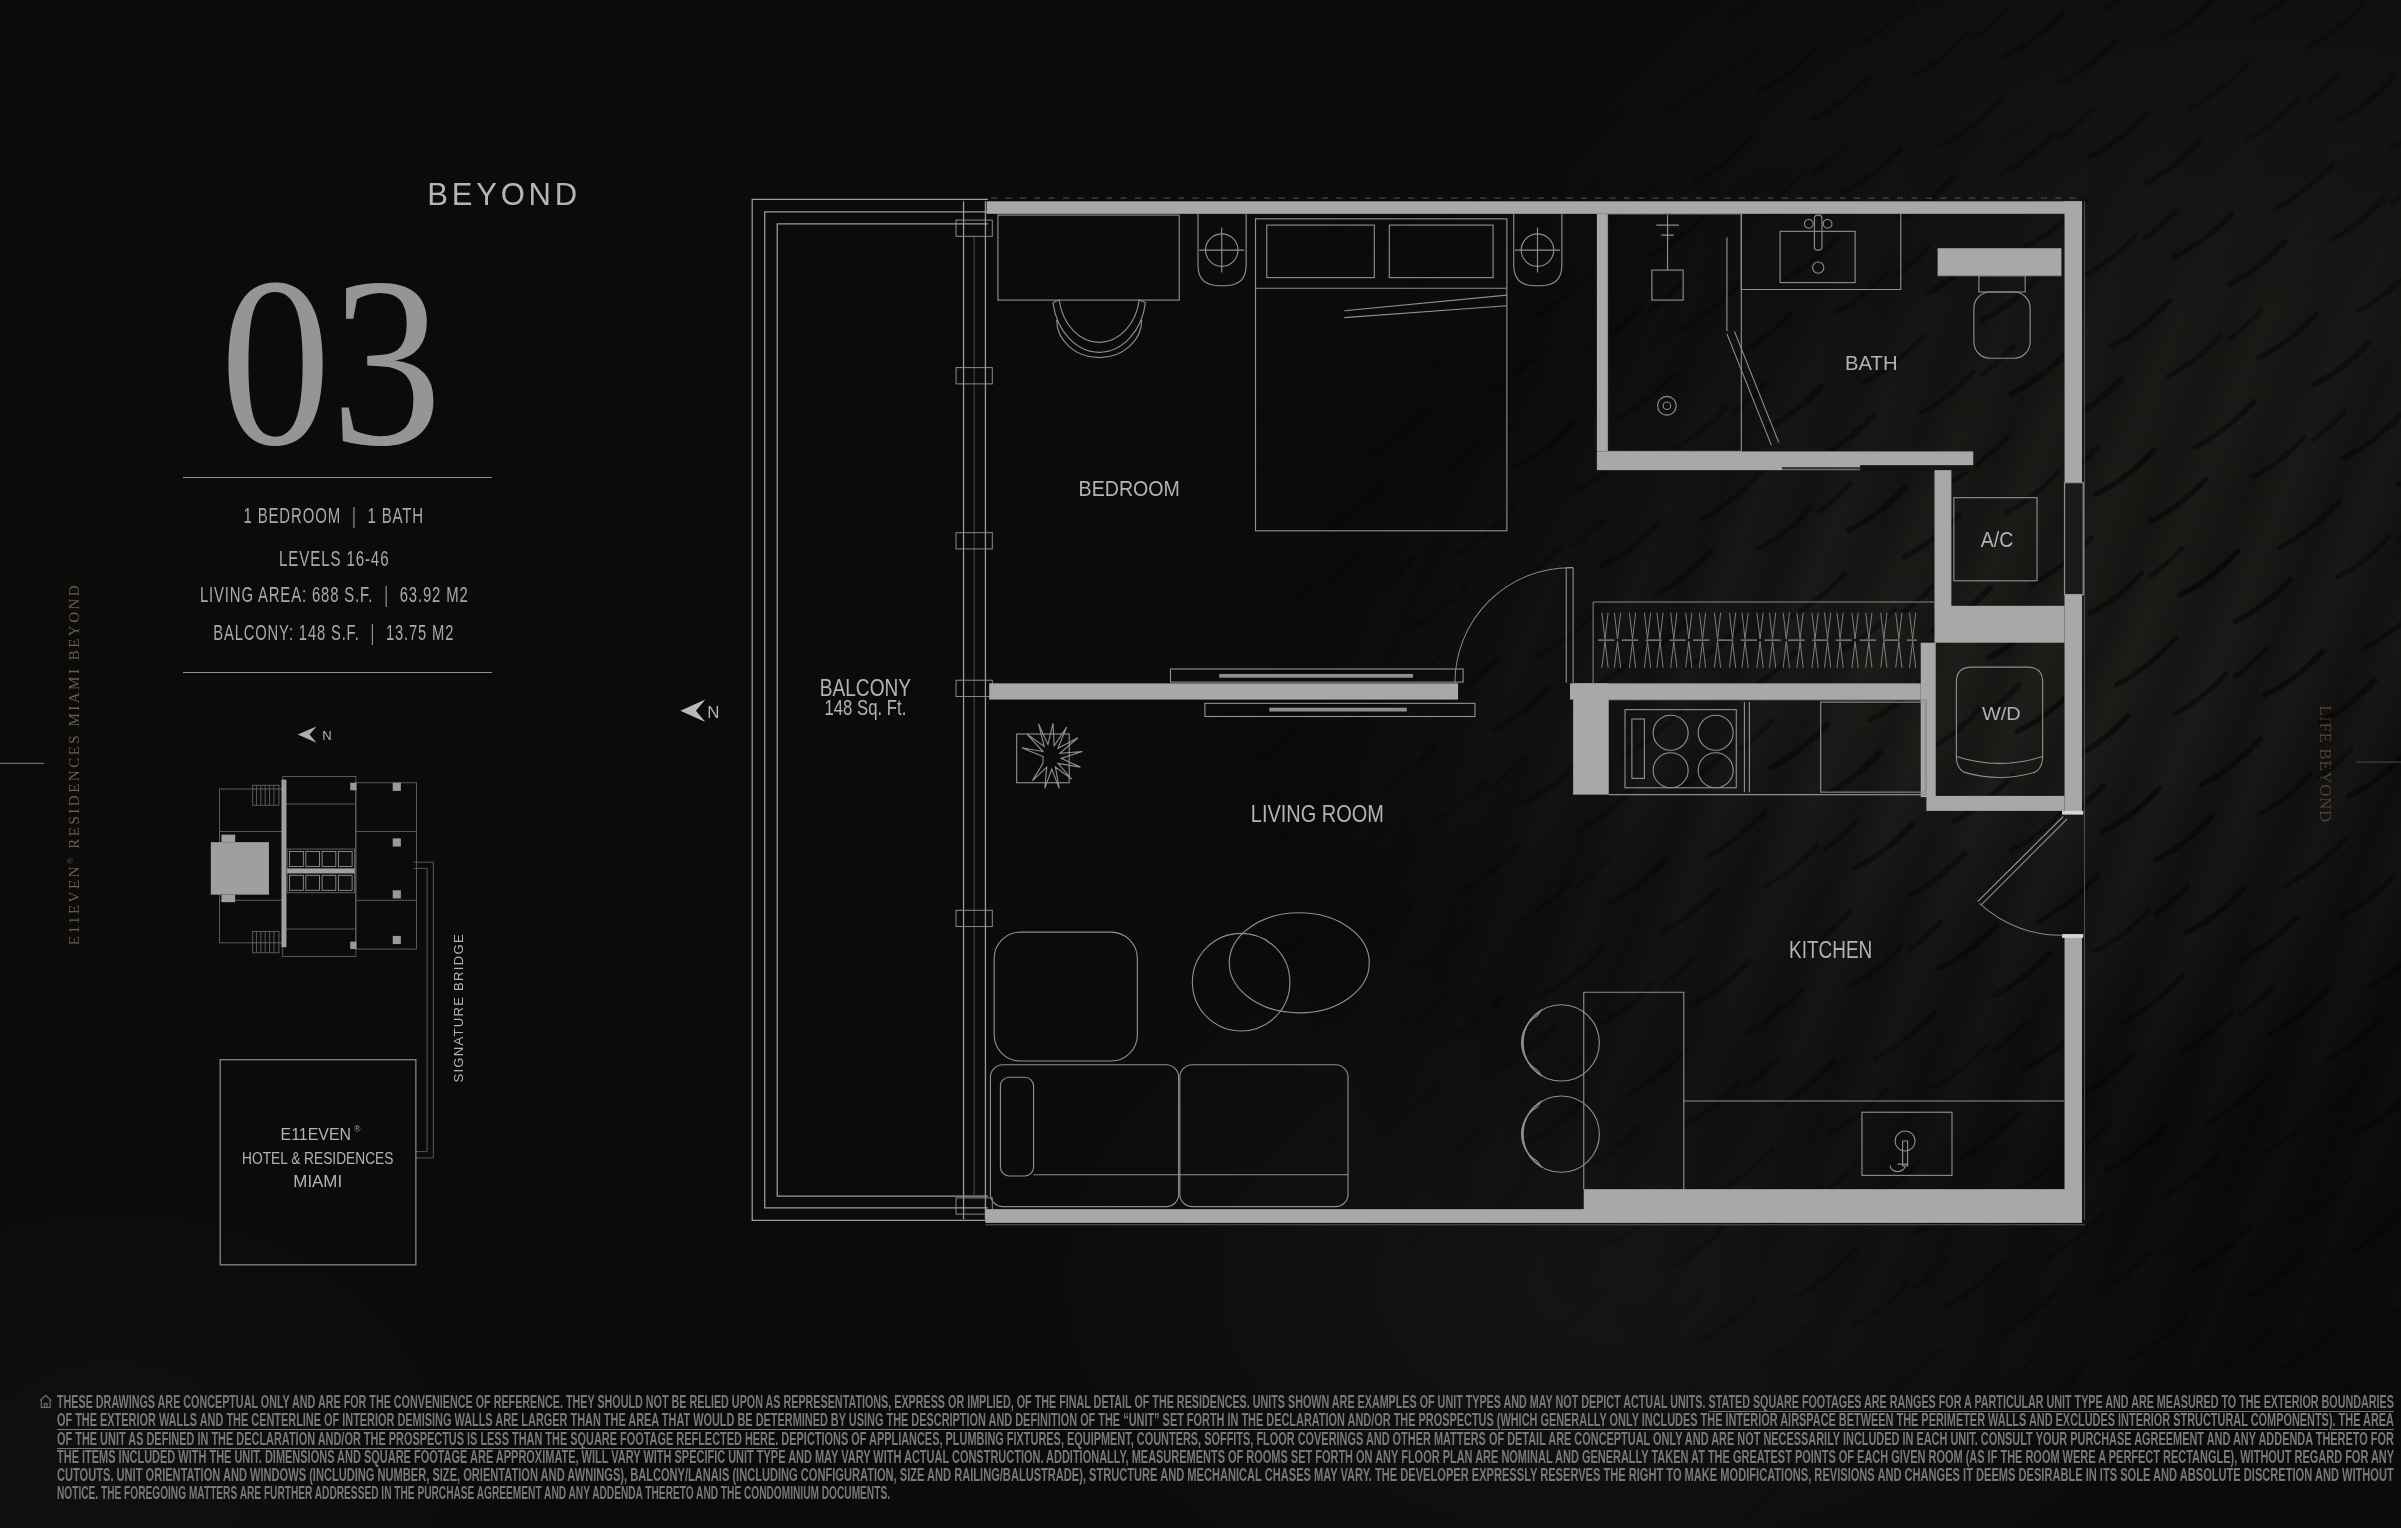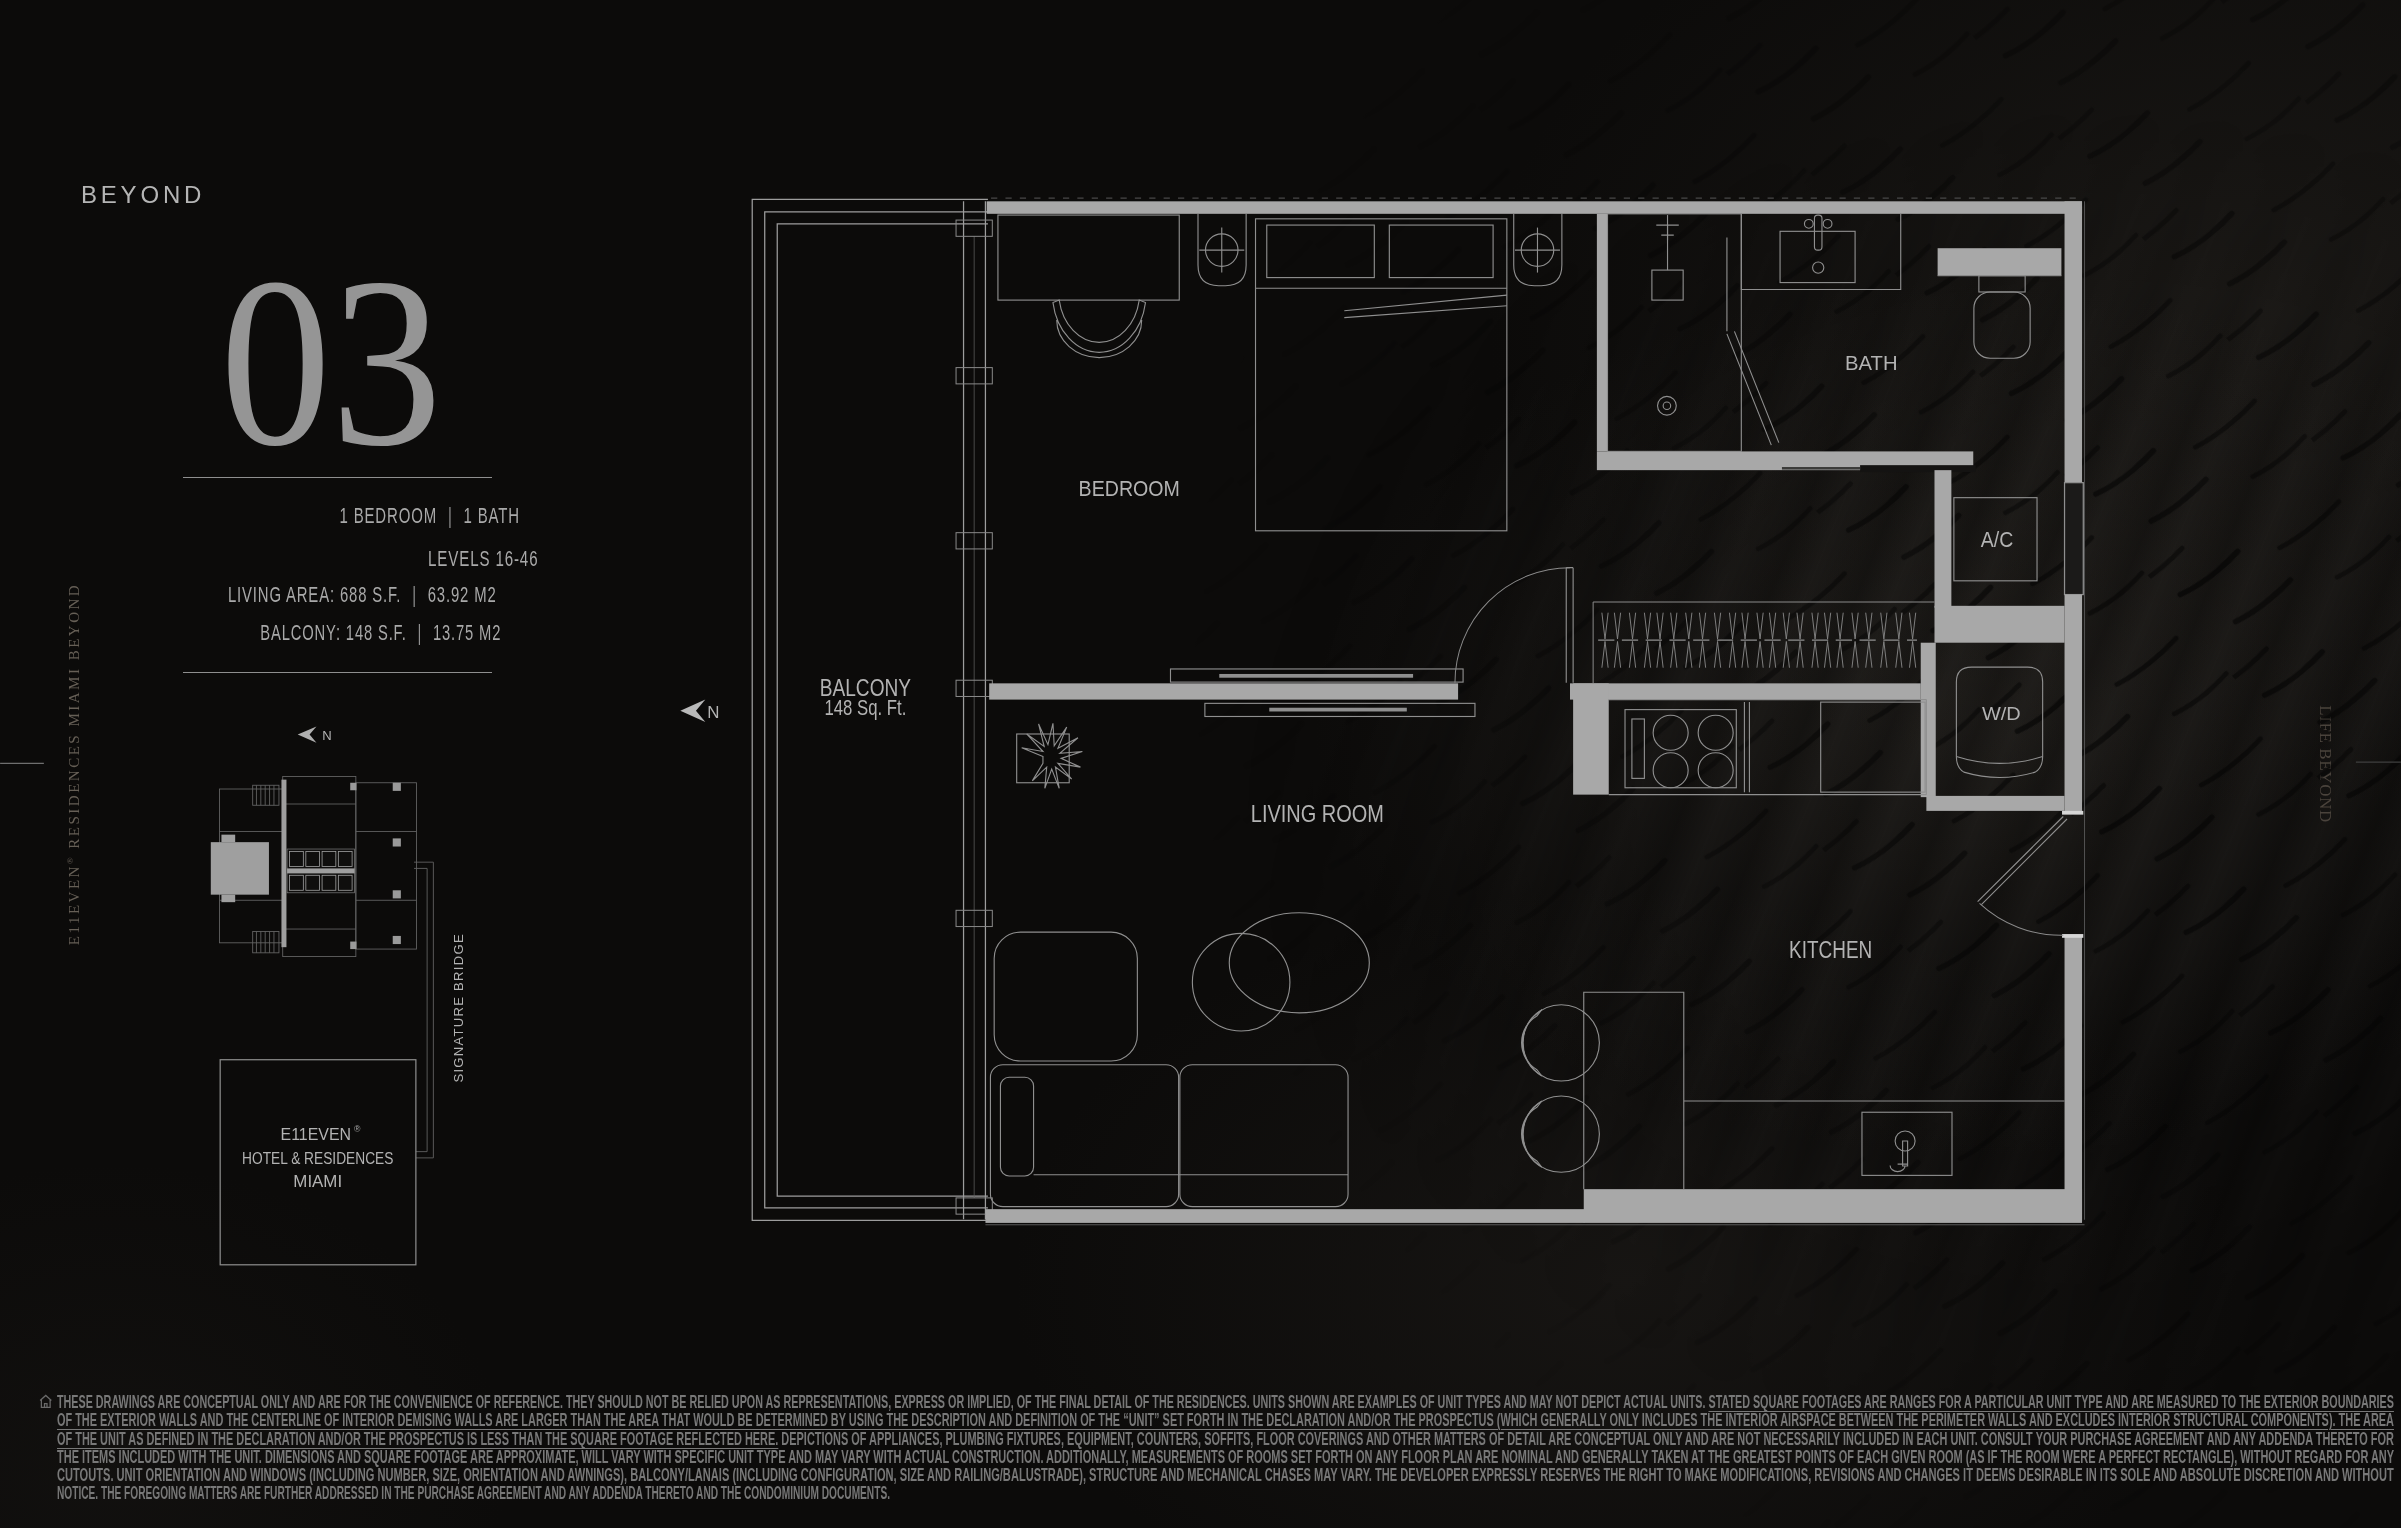--- a/index.html
+++ b/index.html
@@ -7,24 +7,24 @@
 #tex1{position:absolute;left:0;top:0;width:2401px;height:1528px;
 background:
  radial-gradient(938px 625px at 1970px 719px, rgba(44,41,37,.55), rgba(0,0,0,0) 70%),
  radial-gradient(1063px 688px at 2251px 313px, rgba(40,37,33,.5), rgba(0,0,0,0) 72%),
  radial-gradient(876px 563px at 1626px 1282px, rgba(36,33,30,.45), rgba(0,0,0,0) 70%),
  radial-gradient(563px 438px at 113px 1470px, rgba(26,24,22,.4), rgba(0,0,0,0) 70%);}
 #tex2{position:absolute;left:0;top:0;width:2401px;height:1528px;opacity:.55;
 background:repeating-linear-gradient(112deg, rgba(0,0,0,.32), rgba(255,255,255,.022) 34px, rgba(0,0,0,.3) 81px);
 -webkit-mask-image:radial-gradient(1188px 938px at 2095px 782px, #000 35%, transparent 72%);
 mask-image:radial-gradient(1188px 938px at 2095px 782px, #000 35%, transparent 72%);}
-.ttl{position:absolute;left:81px;width:500px;text-align:left;color:#b5b5b5;letter-spacing:3.8px;font-size:24px;line-height:31px;font-weight:400}
+.ttl{position:absolute;left:81px;width:500px;text-align:right;color:#b5b5b5;letter-spacing:3.8px;font-size:31px;line-height:31px;font-weight:400}
 .num{position:absolute;left:81px;width:500px;text-align:center;color:#959595;font-family:"Liberation Serif",serif;font-weight:400;transform:scaleX(.918)}
 .rule{position:absolute;left:183px;width:309px;height:1.3px;background:#8f8f8f}
-.stat{position:absolute;left:65px;width:500px;text-align:right;color:#a9a9a9;font-size:22.5px;letter-spacing:1.3px;white-space:nowrap}
+.stat{position:absolute;left:84px;width:500px;text-align:center;color:#a9a9a9;font-size:22.5px;letter-spacing:1.3px;white-space:nowrap}
 .stat .sep{padding:0 8.8px;color:#8f8f8f}
 .sw{display:inline-block;transform-origin:50% 50%}
 .vtxt{position:absolute;color:#6e665d;font-family:"Liberation Serif",serif;white-space:nowrap}
 .disc{position:absolute;left:57px;color:#787878;font-size:17.5px;line-height:18px;white-space:nowrap;transform-origin:0 50%;font-weight:700}
 .disc u{text-underline-offset:2.5px;text-decoration-thickness:1.3px}
 </style></head>
 <body>
 <div id="page">
 <div id="tex1"></div>
 <div id="tex2"></div>

